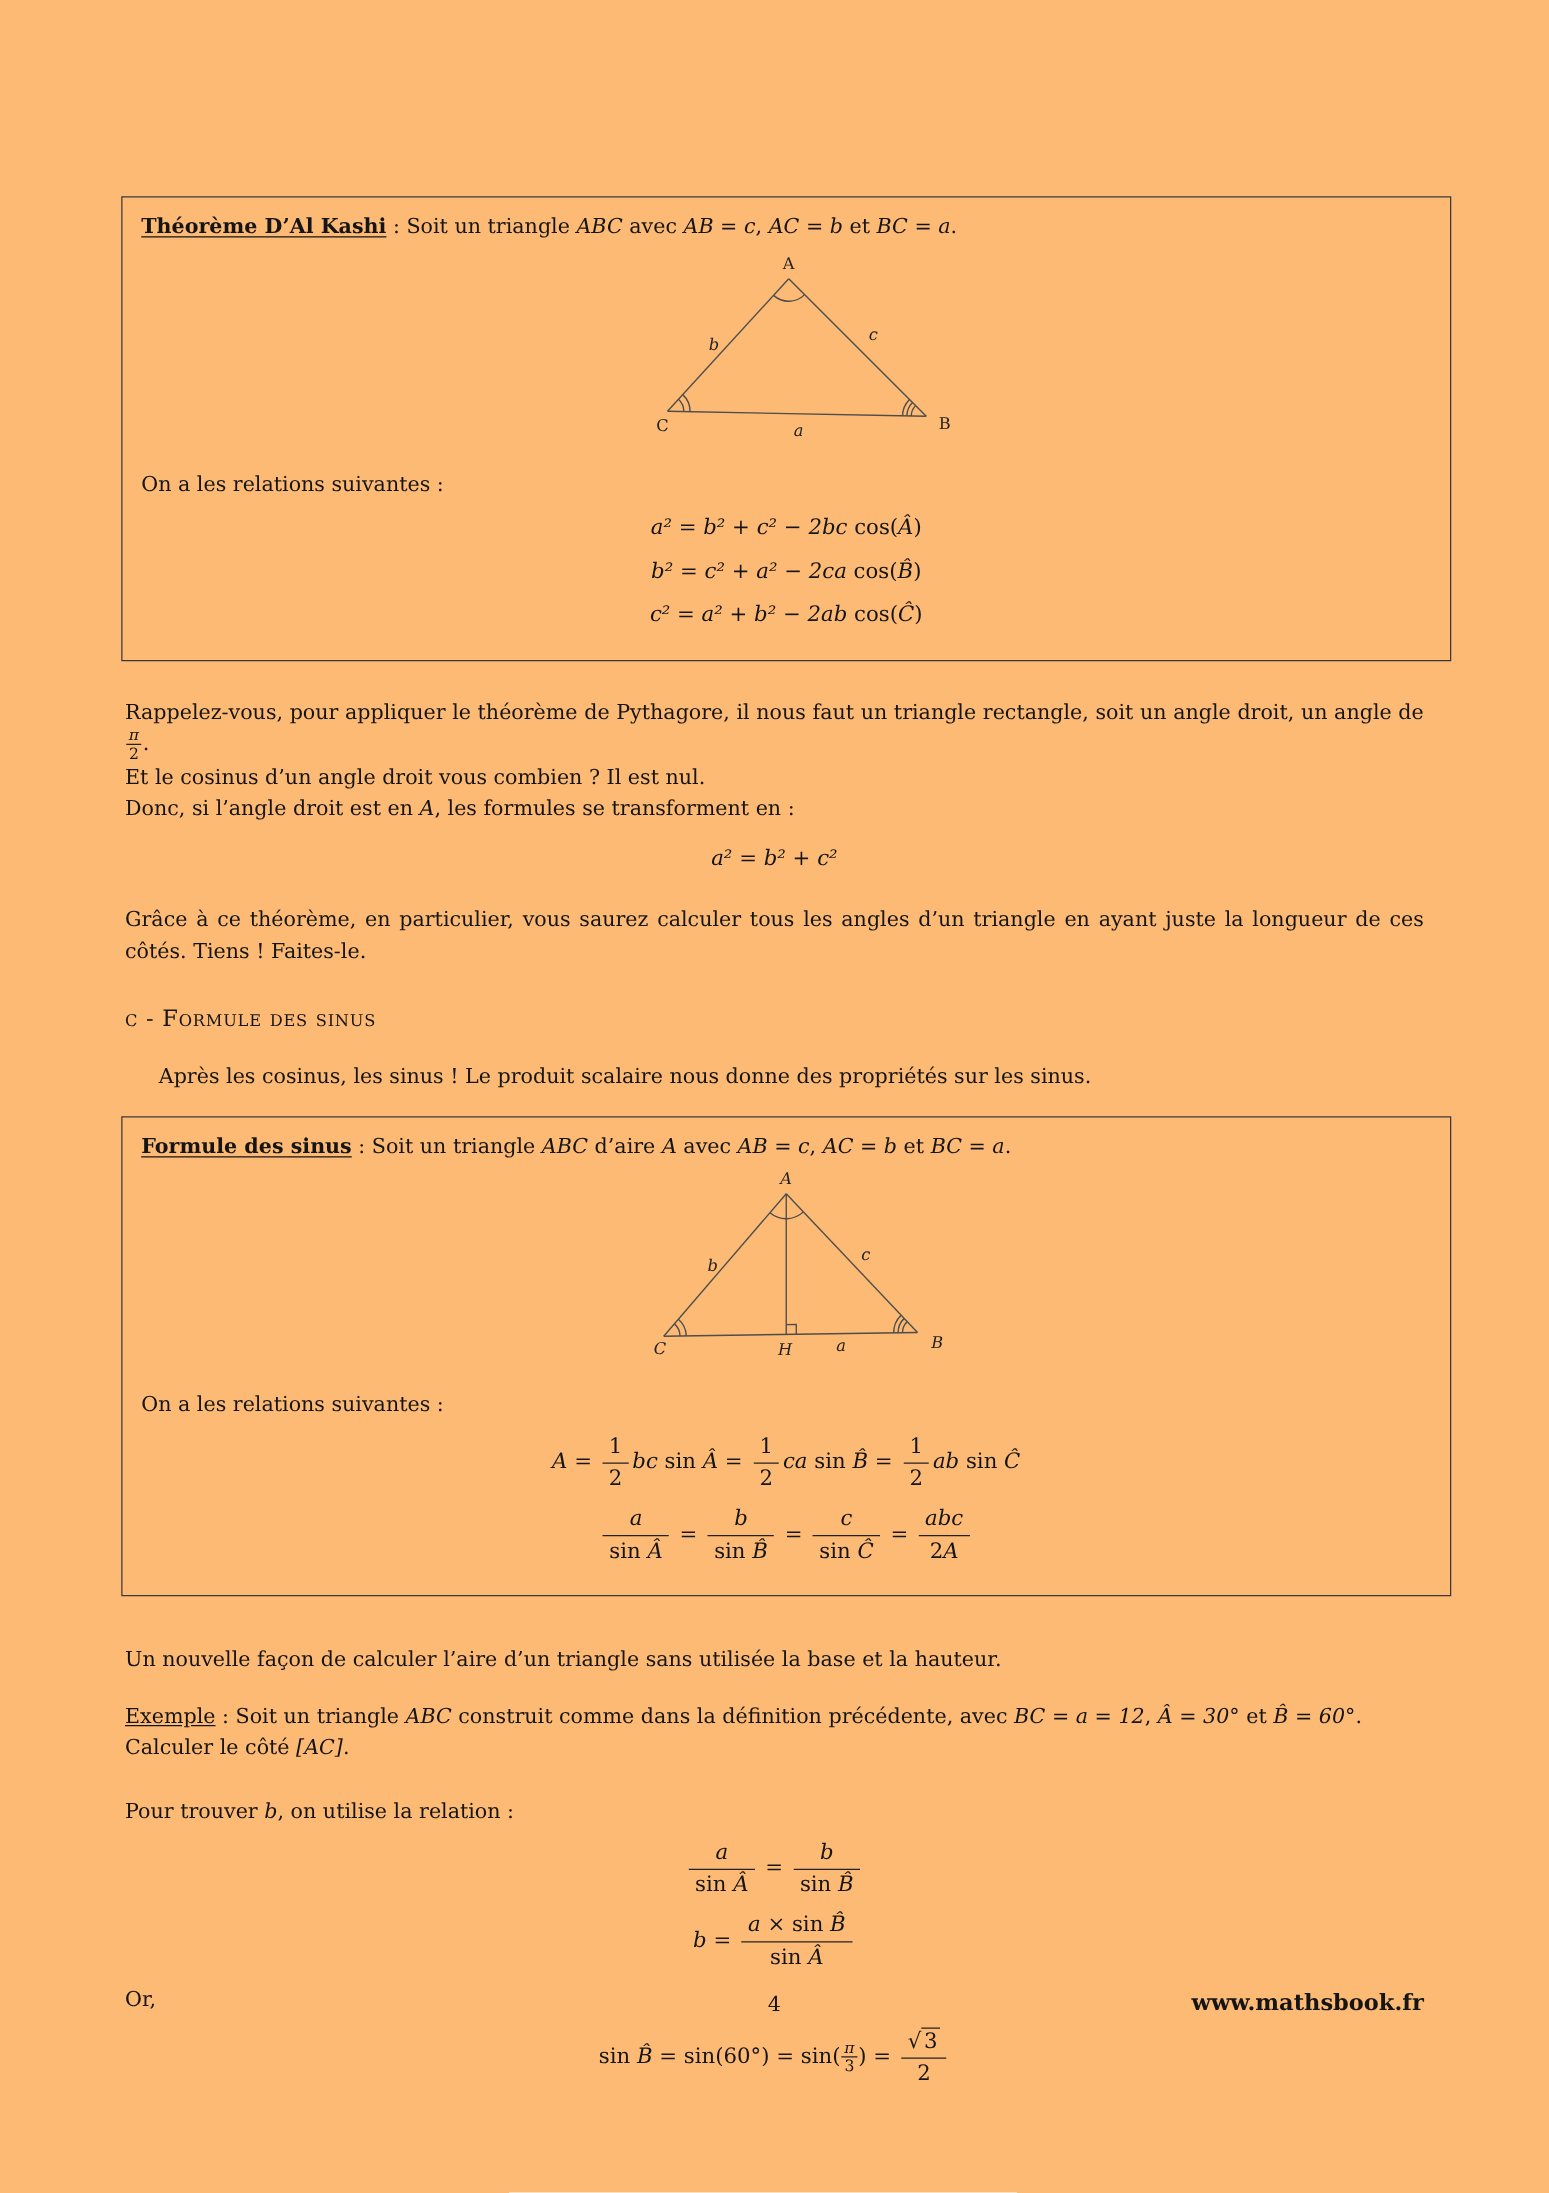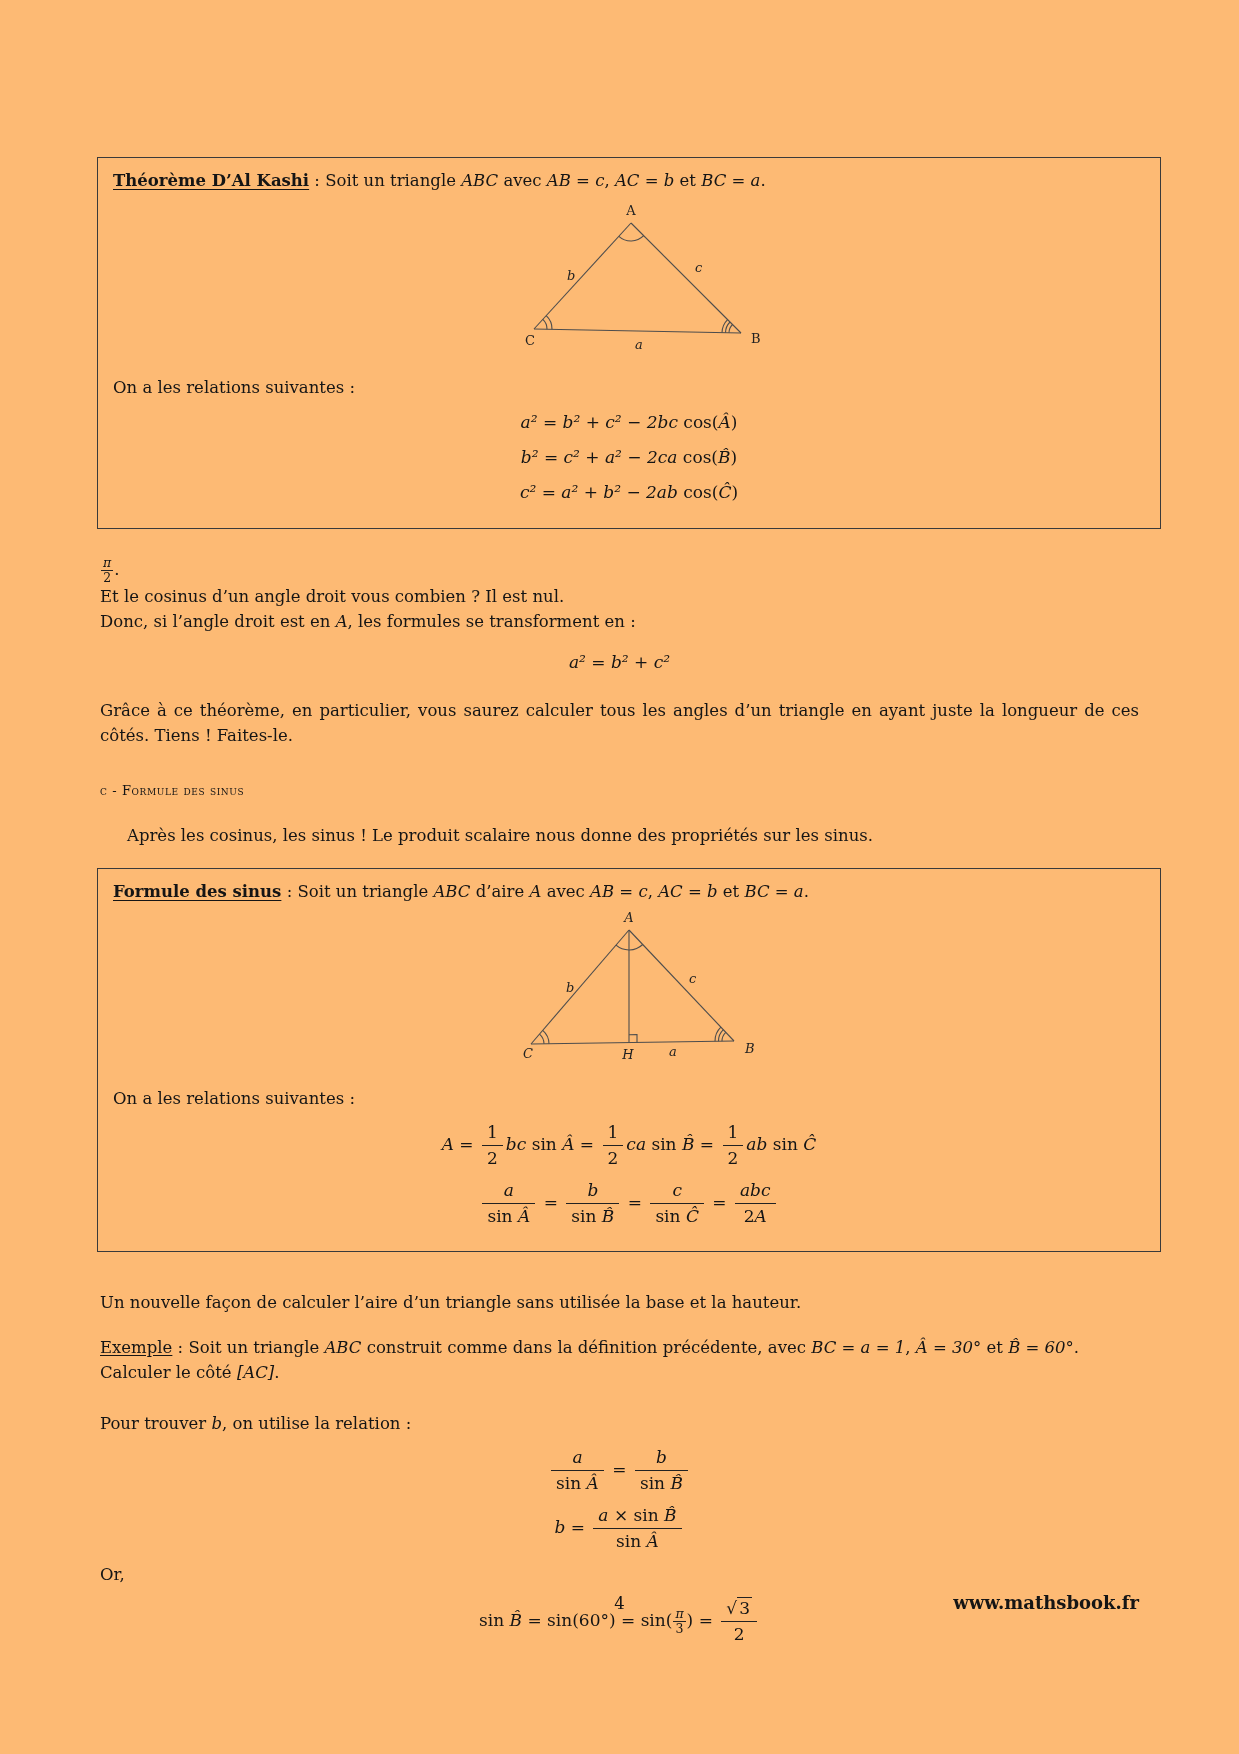--- a/index.html
+++ b/index.html
@@ -33,21 +33,21 @@
   .frac .num{display:block;padding:1px 5px 2px;border-bottom:1.3px solid #222;}
   .frac .den{display:block;padding:2px 5px 0;}
 
   .sfrac{display:inline-block;vertical-align:-7px;text-align:center;line-height:12px;font-size:12.5px;margin:0 1px;}
   .sfrac .num{display:block;border-bottom:1px solid #222;padding:0 2px 1px;}
   .sfrac .den{display:block;padding-top:1px;}
 
   .radicand{border-top:1.3px solid #222;padding:0 2px;}
 
   .p-after-box1{margin-top:28px;}
-  .heading{font-variant:small-caps;letter-spacing:0.6px;font-size:13px;margin-top:30px;}
+  .heading{font-variant:small-caps;letter-spacing:0.6px;font-size:18px;margin-top:30px;}
   .p-indent{text-indent:27px;margin-top:20px;}
   .p-unnouvelle{margin-top:38px;}
   .p-exemple{margin-top:20px;}
   .p-trouver{margin-top:26px;}
   .p-or{margin-top:6px;}
 
   .footer-num{position:absolute;left:100px;right:100px;top:1594px;text-align:center;}
   .footer-site{position:absolute;right:100px;top:1592px;font-weight:bold;font-size:18px;}
 </style>
 </head>
@@ -82,21 +82,21 @@
       <p class="relations">On a les relations suivantes :</p>
 
       <div>
         <span class="eq"><span class="it">a² = b² + c² − 2bc</span><span class="rm"> cos(</span><span class="it">Â</span><span class="rm">)</span></span>
         <span class="eq"><span class="it">b² = c² + a² − 2ca</span><span class="rm"> cos(</span><span class="it">B̂</span><span class="rm">)</span></span>
         <span class="eq"><span class="it">c² = a² + b² − 2ab</span><span class="rm"> cos(</span><span class="it">Ĉ</span><span class="rm">)</span></span>
       </div>
     </div>
 
     <p class="just p-after-box1">
-      <span class="sfrac"><span class="num it">π</span><span class="den">2</span></span><span>.</span>
+      <span>Rappelez-vous, pour appliquer le théorème de Pythagore, il nous faut un triangle rectangle, soit un angle droit, un angle de </span><span class="sfrac"><span class="num it">π</span><span class="den">2</span></span><span>.</span>
     </p>
     <p>Et le cosinus d’un angle droit vous combien ? Il est nul.</p>
     <p>
       <span>Donc, si l’angle droit est en </span><span class="it">A</span><span>, les formules se transforment en :</span>
     </p>
 
     <span class="eq eq-pyth it">a² = b² + c²</span>
 
     <p class="just" style="margin-top:23px;">Grâce à ce théorème, en particulier, vous saurez calculer tous les angles d’un triangle en ayant juste la longueur de ces côtés. Tiens ! Faites-le.</p>
 
@@ -132,21 +132,21 @@
       <p class="relations">On a les relations suivantes :</p>
 
       <span class="eq eq-block"><span class="cal">A</span><span class="rm"> = </span><span class="frac"><span class="num">1</span><span class="den">2</span></span><span class="it">bc</span><span class="rm"> sin </span><span class="it">Â</span><span class="rm"> = </span><span class="frac"><span class="num">1</span><span class="den">2</span></span><span class="it">ca</span><span class="rm"> sin </span><span class="it">B̂</span><span class="rm"> = </span><span class="frac"><span class="num">1</span><span class="den">2</span></span><span class="it">ab</span><span class="rm"> sin </span><span class="it">Ĉ</span></span>
 
       <span class="eq eq-block"><span class="frac"><span class="num it">a</span><span class="den"><span class="rm">sin </span><span class="it">Â</span></span></span>&nbsp;<span class="rm">=</span>&nbsp;<span class="frac"><span class="num it">b</span><span class="den"><span class="rm">sin </span><span class="it">B̂</span></span></span>&nbsp;<span class="rm">=</span>&nbsp;<span class="frac"><span class="num it">c</span><span class="den"><span class="rm">sin </span><span class="it">Ĉ</span></span></span>&nbsp;<span class="rm">=</span>&nbsp;<span class="frac"><span class="num it">abc</span><span class="den"><span class="rm">2</span><span class="cal">A</span></span></span></span>
     </div>
 
     <p class="p-unnouvelle">Un nouvelle façon de calculer l’aire d’un triangle sans utilisée la base et la hauteur.</p>
 
     <p class="just p-exemple">
-      <span class="ul">Exemple</span><span> : Soit un triangle </span><span class="it">ABC</span><span> construit comme dans la définition précédente, avec </span><span class="it">BC = a = 1</span><span>, </span><span class="it">Â = 30°</span><span> et </span><span class="it">B̂ = 60°</span><span>.</span><br>
+      <span class="ul">Exemple</span><span> : Soit un triangle </span><span class="it">ABC</span><span> construit comme dans la définition précédente, avec </span><span class="it">BC = a = 12</span><span>, </span><span class="it">Â = 30°</span><span> et </span><span class="it">B̂ = 60°</span><span>.</span><br>
       <span>Calculer le côté </span><span class="it">[AC]</span><span>.</span>
     </p>
 
     <p class="p-trouver">
       <span>Pour trouver </span><span class="it">b</span><span>, on utilise la relation :</span>
     </p>
 
     <span class="eq eq-block"><span class="frac"><span class="num it">a</span><span class="den"><span class="rm">sin </span><span class="it">Â</span></span></span>&nbsp;<span class="rm">=</span>&nbsp;<span class="frac"><span class="num it">b</span><span class="den"><span class="rm">sin </span><span class="it">B̂</span></span></span></span>
 
     <span class="eq eq-block"><span class="it">b</span><span class="rm"> = </span><span class="frac"><span class="num"><span class="it">a </span><span class="rm">× </span><span class="rm">sin </span><span class="it">B̂</span></span><span class="den"><span class="rm">sin </span><span class="it">Â</span></span></span></span>

